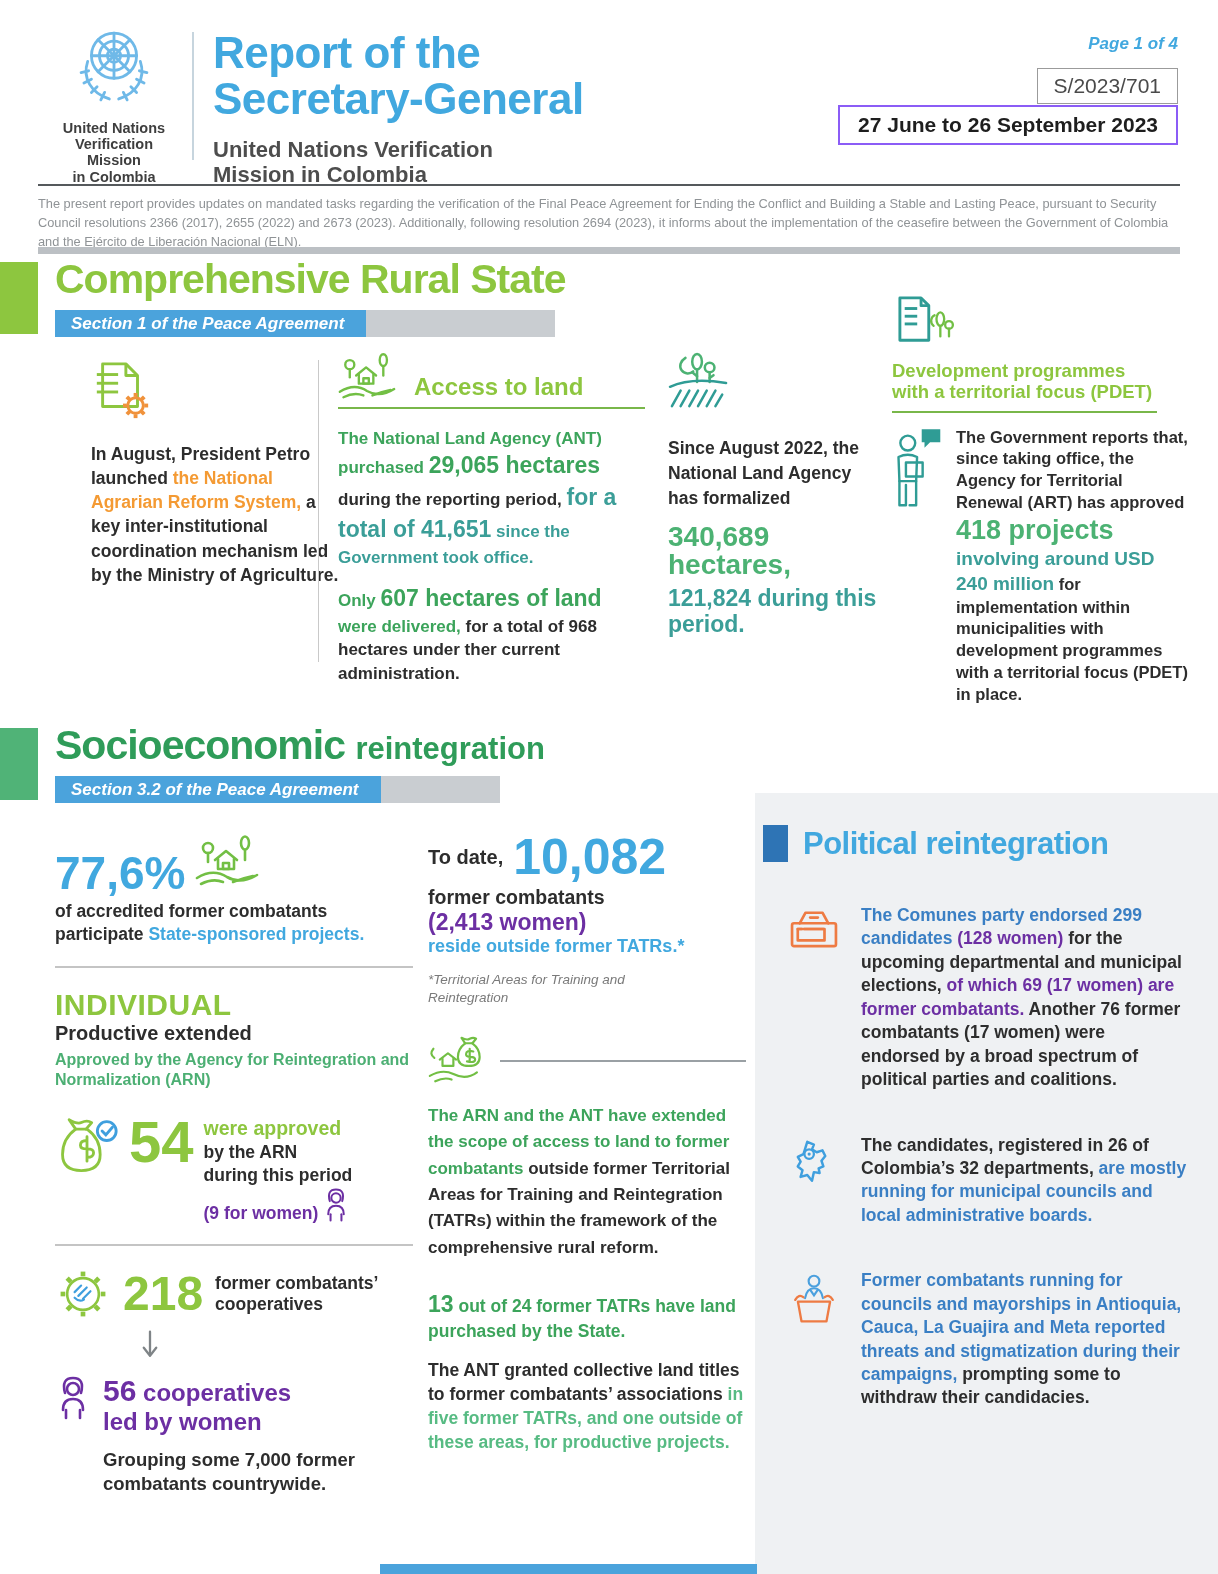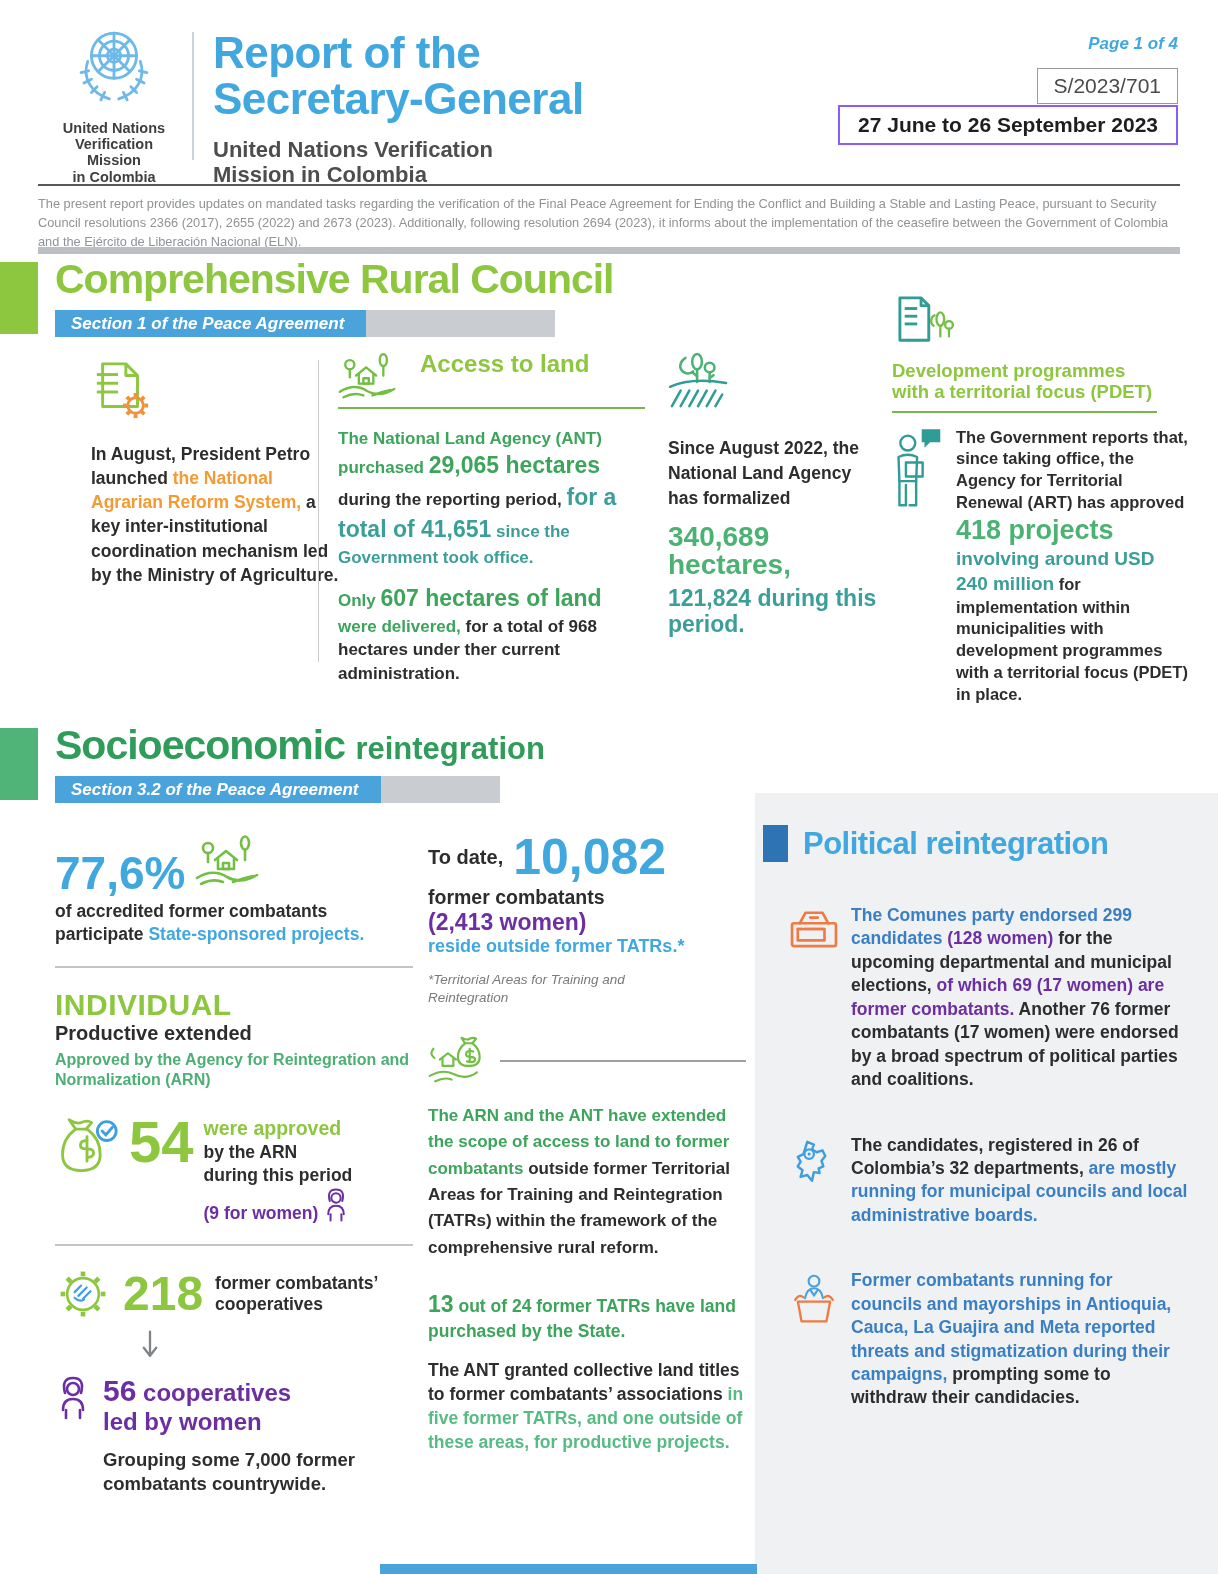--- a/index.html
+++ b/index.html
@@ -47,21 +47,21 @@
   .s2-square { left:0; top:728px; width:38px; height:72px; background:#50b377; }
   .s2-title { left:55px; top:722px; font-size:41px; font-weight:bold; color:#2f9c59; letter-spacing:-1px; }
   .s2-title .rest { font-size:31px; letter-spacing:0; }
   .s2-tagline { left:55px; top:776px; width:445px; }
 
   
   .col1 { left:63px; top:360px; width:252px;margin-left:28px; }
   .col1 p { margin-top:16px; font-size:17.5px; font-weight:bold; line-height:1.38; }
   .divider-v1 { left:318px; top:360px; width:1px; height:302px; background:#c9c9c9; }
   .col2 { left:338px; top:350px; width:307px; }
-  .access-head { display:flex; align-items:flex-start; gap:24px; }
+  .access-head { display:flex; align-items:flex-end; gap:18px; }
   .access-title { font-size:24px; font-weight:bold; color:#8dc63f; }
   .green-rule { border:none; border-top:2px solid #79b74a; margin-top:6px; }
   .col2 .p1 { margin-top:18px; font-size:17px; font-weight:bold; line-height:1.38; }
   .col2 .p2 { margin-top:14px; font-size:17px; font-weight:bold; line-height:1.38; }
   .bignum { font-size:23px; }
   .col3 { left:668px; top:352px; width:218px; }
   .col3 .p1 { margin-top:22px; font-size:17.5px; font-weight:bold; line-height:1.42; }
   .col3 .big1 { margin-top:12px; font-size:28px; font-weight:bold; line-height:1.0; }
   .col3 .big2 { margin-top:6px; font-size:23px; font-weight:bold; line-height:1.15; }
   .col4 { left:892px; top:296px; width:300px; }
@@ -109,21 +109,21 @@
   .mid-p1 { margin-top:18px; font-size:17px; font-weight:bold; line-height:1.55; }
   .mid-p2 { margin-top:28px; font-size:17.5px; font-weight:bold; line-height:1.35; color:#3ca45b; }
   .mid-p2 .num13 { font-size:23px; }
   .mid-p3 { margin-top:14px; font-size:17.5px; font-weight:bold; line-height:1.38; }
 
   
   .political-panel { left:755px; top:793px; width:463px; height:781px; background:#eff1f3; }
   .pol-header { display:flex; align-items:center; gap:15px; padding:32px 0 0 8px; }
   .pol-square { width:25px; height:37px; background:#2e74b5; }
   .pol-title { font-size:31px; font-weight:bold; color:#41a8df; letter-spacing:-0.5px; }
-  .pol-item { display:flex; gap:8px; padding:0 30px 0 34px; margin-top:42px; }
+  .pol-item { display:flex; gap:18px; padding:0 30px 0 34px; margin-top:42px; }
   .pol-icon { width:54px; flex-shrink:0; padding-top:4px; }
   .pol-text { font-size:17.5px; font-weight:bold; line-height:1.34; }
 
   .bottom-strip { left:380px; top:1564px; width:377px; height:10px; background:#4ba3dc; }
 </style>
 </head>
 <body>
 
 <div class="page">
 
@@ -164,21 +164,21 @@
   </div>
 
   <div class="abs page-label">Page 1 of 4</div>
   <div class="abs doc-box">S/2023/701</div>
   <div class="abs date-box">27 June to 26 September 2023</div>
 
   <p class="abs intro">The present report provides updates on mandated tasks regarding the verification of the Final Peace Agreement for Ending the Conflict and Building a Stable and Lasting Peace, pursuant to Security Council resolutions 2366 (2017), 2655 (2022) and 2673 (2023). Additionally, following resolution 2694 (2023), it informs about the implementation of the ceasefire between the Government of Colombia and the Ejército de Liberación Nacional (ELN).</p>
   <div class="abs intro-bar"></div>
 
   <div class="abs s1-square"></div>
-  <h2 class="abs s1-title">Comprehensive Rural Council</h2>
+  <h2 class="abs s1-title">Comprehensive Rural State</h2>
   <div class="abs s1-tagline tagline-row">
     <div class="tag-blue">Section 1 of the Peace Agreement</div>
     <div class="tag-gray"></div>
   </div>
 
   <div class="abs col1">
     <svg viewBox="0 0 64 64" width="62" height="62">
       <g fill="none" stroke="#8dc63f" stroke-width="3" stroke-linejoin="round">
         <path d="M12 4 h24 l12 12 v32 h-36 z"></path>
         <path d="M36 4 v12 h12"></path>

